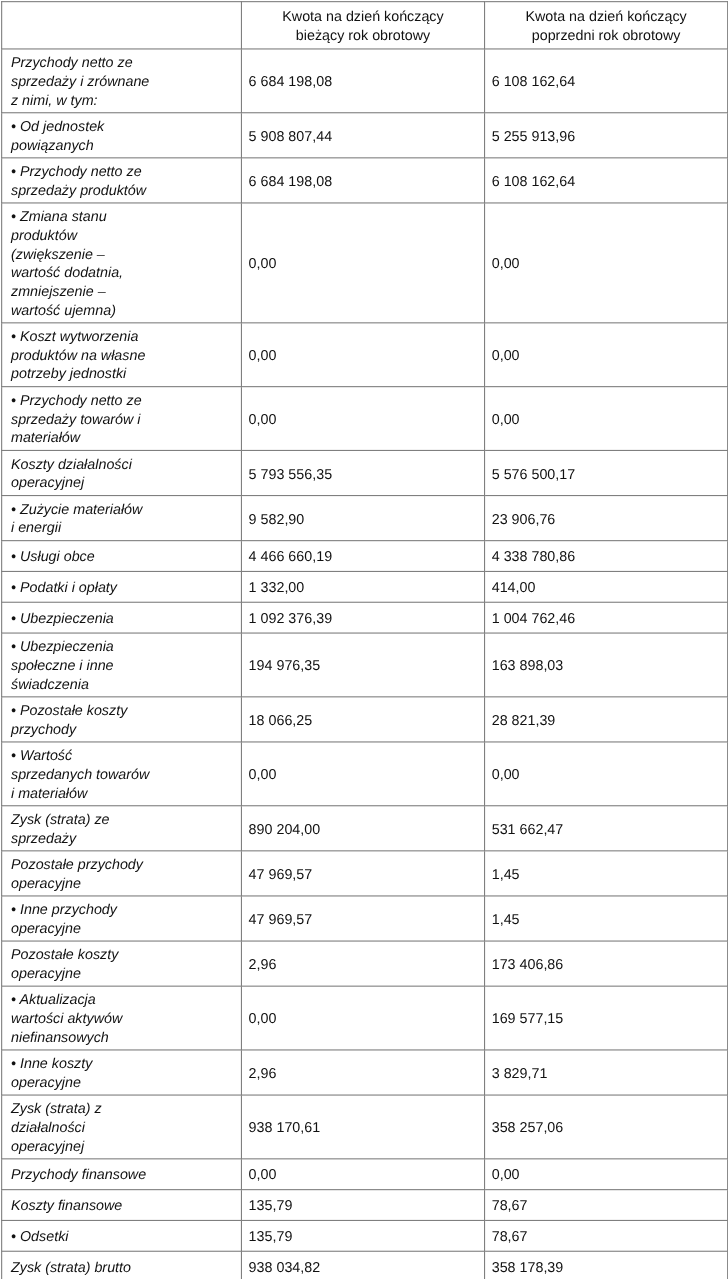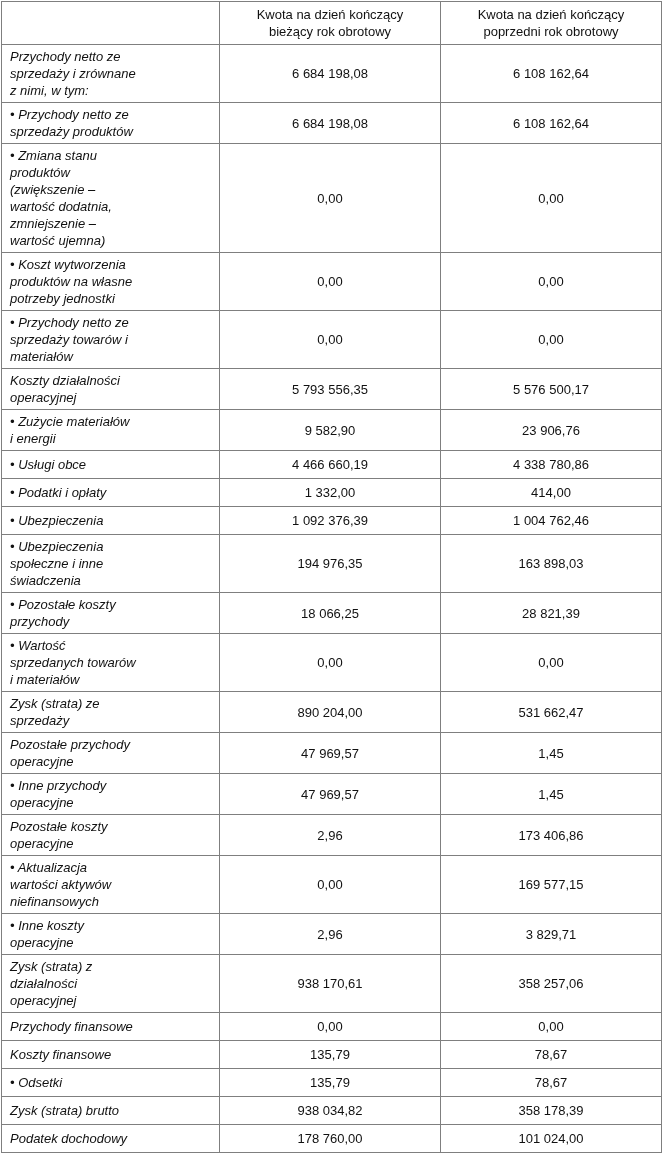--- a/index.html
+++ b/index.html
@@ -36,21 +36,20 @@
   table.fin th {
     text-align: center;
     padding: 4px 8px;
   }
   td.lbl {
     text-align: left;
     padding: 3px 6px 3px 8px;
     font-style: italic;
   }
   td.val {
-    text-align: center;
     padding: 5px 6px;
   }
 </style>
 </head>
 <body>
 
 <div class="page">
   <table class="fin">
     <colgroup>
       <col class="c-label">
@@ -68,20 +67,26 @@
     </thead>
     <tbody>
       <tr>
         <td class="lbl">Przychody netto ze
 sprzedaży i zrównane
 z nimi, w tym:</td>
         <td class="val">6 684 198,08</td>
         <td class="val">6 108 162,64</td>
       </tr>
       <tr>
+        <td class="lbl">• Od jednostek
+powiązanych</td>
+        <td class="val">5 908 807,44</td>
+        <td class="val">5 255 913,96</td>
+      </tr>
+      <tr>
         <td class="lbl">• Przychody netto ze
 sprzedaży produktów</td>
         <td class="val">6 684 198,08</td>
         <td class="val">6 108 162,64</td>
       </tr>
       <tr>
         <td class="lbl">• Zmiana stanu
 produktów
 (zwiększenie –
 wartość dodatnia,

